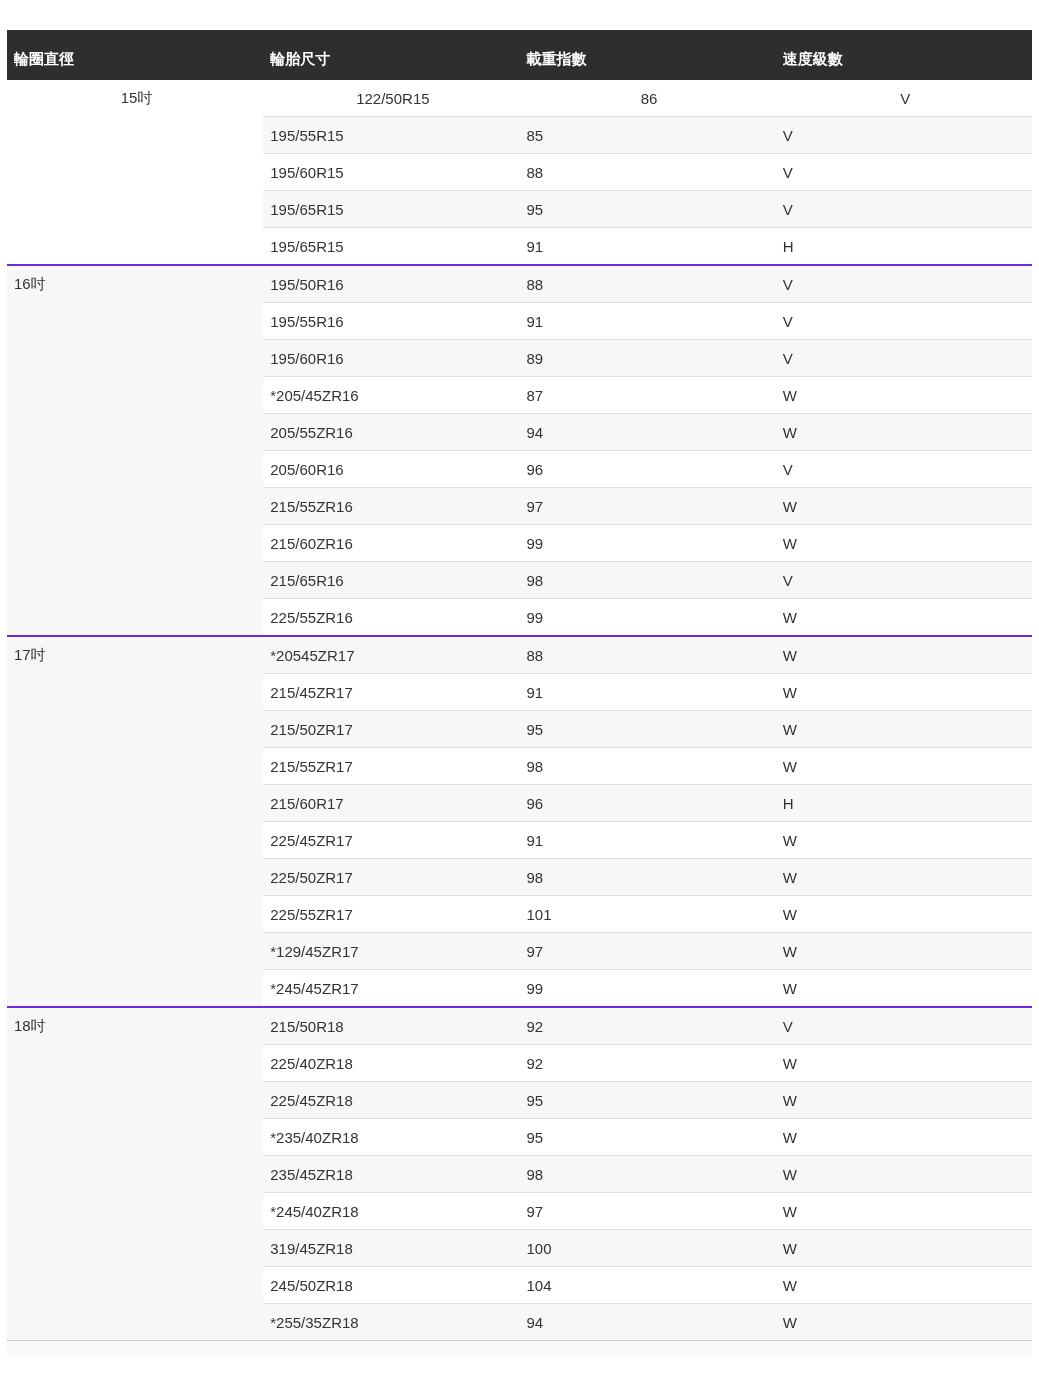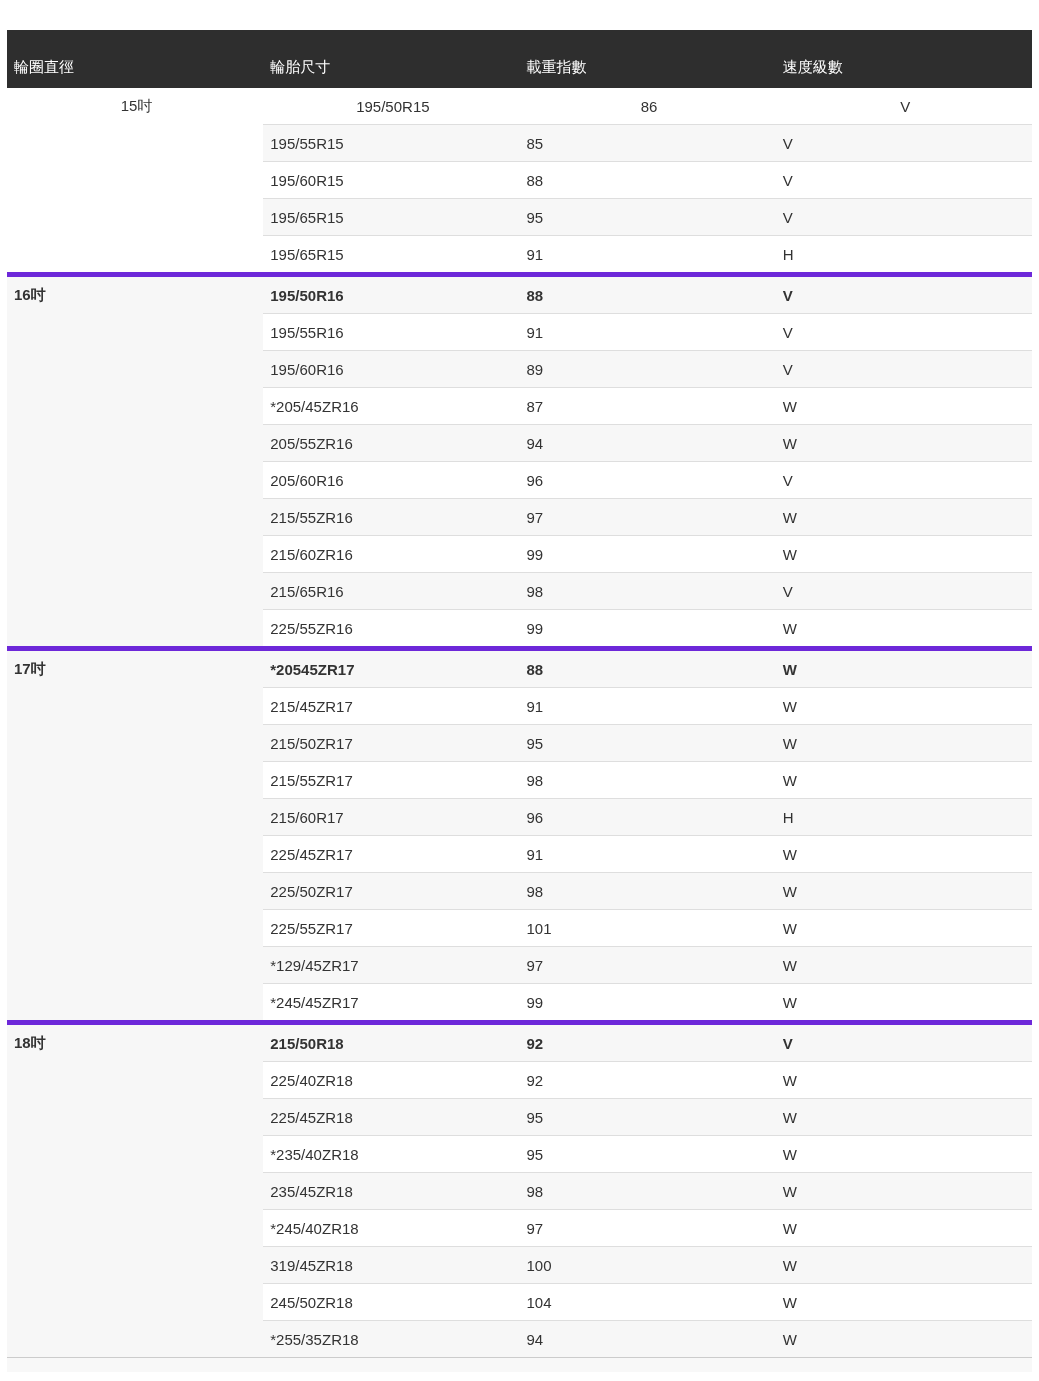--- a/index.html
+++ b/index.html
@@ -48,39 +48,39 @@
   table.spec {
     width: 100%;
     border-collapse: collapse;
     table-layout: fixed;
   }
   table.spec col { width: 25%; }
   thead th {
     background: #2e2e2e;
     color: #ffffff;
     font-size: 15px;
-    font-weight: 400;
+    font-weight: 700;
     text-align: left;
     height: 42px;
-    padding: 16px 4px 0 7px;
+    padding: 8px 4px 0 7px;
     white-space: nowrap;
     overflow: hidden;
   }
   tbody td {
     height: 36px;
     padding: 0 4px 0 7px;
     font-size: 15px;
     border-top: 1px solid #dedede;
     white-space: nowrap;
     overflow: hidden;
   }
   tbody tr:nth-child(even) { background: #f7f7f7; }
   tbody tr:nth-child(odd)  { background: #ffffff; }
   tbody tr:first-child td  { border-top: none; text-align: center; }
-  tbody tr.section-start td { border-top: 5px solid #6d28d9; font-weight: bold; }
+  tbody tr.section-start td { border-top: 2px solid #6d28d9; }
   td.rim-cell {
     vertical-align: top;
     padding-top: 9px;
     height: auto;
   }
   
   .cut-row {
     height: 14px;
     background: #f8f8f8;
     border-top: 1px solid #cccccc;
@@ -105,21 +105,21 @@
       <tr>
         <th>輪圈直徑</th>
         <th>輪胎尺寸</th>
         <th>載重指數</th>
         <th>速度級數</th>
       </tr>
     </thead>
     <tbody id="spec-body">
         <tr>
           <td class="rim-cell" rowspan="5">15吋</td>
-          <td>195/50R15</td>
+          <td>122/50R15</td>
           <td>86</td>
           <td>V</td>
         </tr>
         <tr>
           <td>195/55R15</td>
           <td>85</td>
           <td>V</td>
         </tr>
         <tr>
           <td>195/60R15</td>

